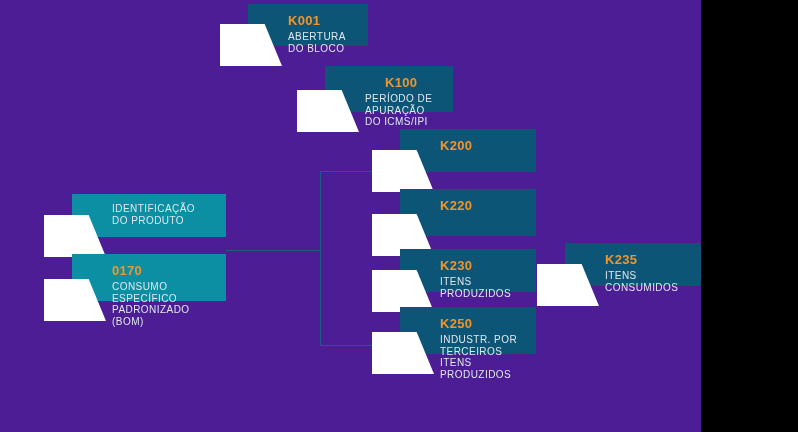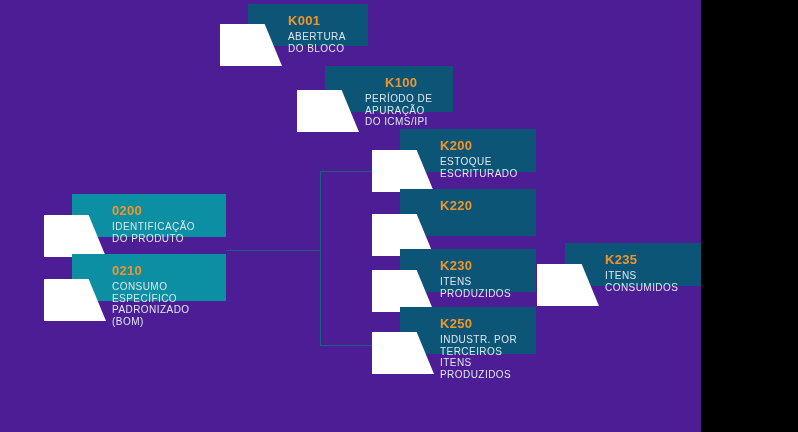--- a/index.html
+++ b/index.html
@@ -83,21 +83,20 @@
       <div class="tab" style="background: rgb(255, 255, 255);"></div>
     </div>
     <div class="node dark" style="left: 325px; top: 66px; width: 128px; height: 46px; background: rgb(13, 85, 119);">
       <div class="node-code" style="color: rgb(240, 149, 42); padding-left: 20px;">K100</div>
       <div class="node-label" style="color: rgb(223, 232, 237);">PERÍODO DE APURAÇÃO
 DO ICMS/IPI</div>
       <div class="tab" style="background: rgb(255, 255, 255);"></div>
     </div>
     <div class="node dark" style="left: 400px; top: 129px; width: 136px; height: 43px; background: rgb(13, 85, 119);">
       <div class="node-code" style="color: rgb(240, 149, 42);">K200</div>
-      <div class="node-label" style="color: rgb(223, 232, 237);">ESTOQUE ESCRITURADO</div>
       <div class="tab" style="background: rgb(255, 255, 255);"></div>
     </div>
     <div class="node dark" style="left: 400px; top: 189px; width: 136px; height: 47px; background: rgb(13, 85, 119);">
       <div class="node-code" style="color: rgb(240, 149, 42);">K220</div>
       <div class="tab" style="background: rgb(255, 255, 255);"></div>
     </div>
     <div class="node dark" style="left: 400px; top: 249px; width: 136px; height: 43px; background: rgb(13, 85, 119);">
       <div class="node-code" style="color: rgb(240, 149, 42);">K230</div>
       <div class="node-label" style="color: rgb(223, 232, 237);">ITENS PRODUZIDOS</div>
       <div class="tab" style="background: rgb(255, 255, 255);"></div>
@@ -107,23 +106,22 @@
       <div class="node-label" style="color: rgb(223, 232, 237);">INDUSTR. POR TERCEIROS
 ITENS PRODUZIDOS</div>
       <div class="tab" style="background: rgb(255, 255, 255);"></div>
     </div>
     <div class="node dark" style="left: 565px; top: 243px; width: 136px; height: 43px; background: rgb(13, 85, 119);">
       <div class="node-code" style="color: rgb(240, 149, 42);">K235</div>
       <div class="node-label" style="color: rgb(223, 232, 237);">ITENS CONSUMIDOS</div>
       <div class="tab" style="background: rgb(255, 255, 255);"></div>
     </div>
     <div class="node teal" style="left: 72px; top: 194px; width: 154px; height: 43px; background: rgb(12, 142, 163);">
-      <div class="node-code" style="color: rgb(240, 149, 42);">0200</div>
       <div class="node-label" style="color: rgb(223, 232, 237);">IDENTIFICAÇÃO DO PRODUTO</div>
       <div class="tab" style="background: rgb(255, 255, 255);"></div>
     </div>
     <div class="node teal" style="left: 72px; top: 254px; width: 154px; height: 47px; background: rgb(12, 142, 163);">
-      <div class="node-code" style="color: rgb(240, 149, 42);">0210</div>
+      <div class="node-code" style="color: rgb(240, 149, 42);">0170</div>
       <div class="node-label" style="color: rgb(223, 232, 237);">CONSUMO ESPECÍFICO
 PADRONIZADO (BOM)</div>
       <div class="tab" style="background: rgb(255, 255, 255);"></div>
     </div>
   </div>
 
 </body></html>

